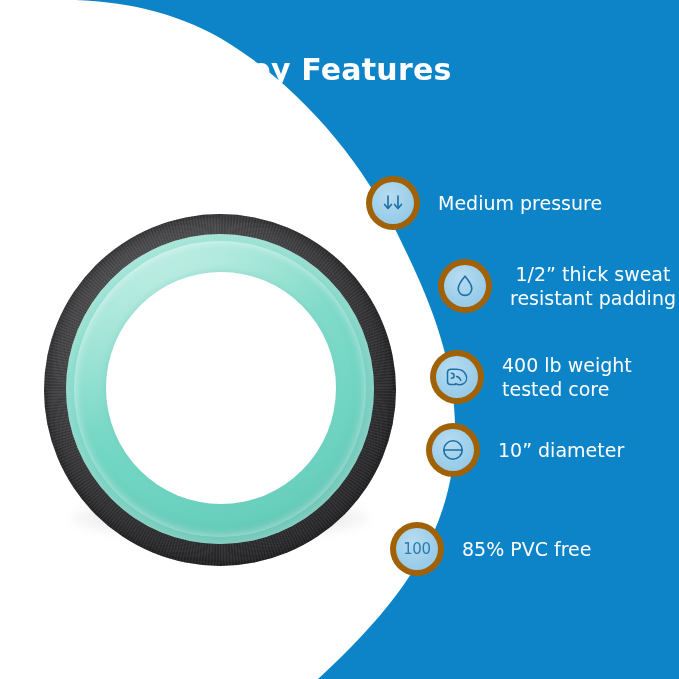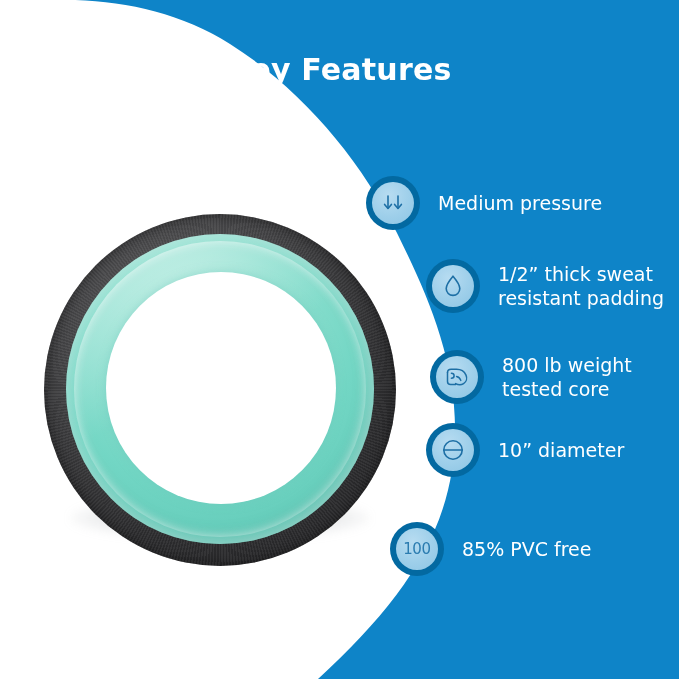--- a/index.html
+++ b/index.html
@@ -116,21 +116,21 @@
   .feature {
     position: absolute;
     display: flex;
     align-items: center;
   }
   .badge-halo {
     position: relative;
     width: 54px;
     height: 54px;
     border-radius: 50%;
-    background: #0369a1;
+    background: #a16207;
     flex: 0 0 auto;
     display: flex;
     align-items: center;
     justify-content: center;
     box-shadow: 0 0 0 0 rgba(0,0,0,0);
   }
   .badge {
     width: 42px;
     height: 42px;
     border-radius: 50%;
@@ -150,21 +150,21 @@
   .feature-label {
     color: #ffffff;
     font-size: 19px;
     line-height: 24px;
     margin-left: 18px;
     font-family: "DejaVu Sans", sans-serif;
     white-space: pre-line;
   }
   
   .f0 { left: 366px; top: 176px; }
-  .f1 { left: 426px; top: 259px; }
+  .f1 { left: 438px; top: 259px; text-align: center; }
   .f2 { left: 430px; top: 350px; }
   .f3 { left: 426px; top: 423px; }
   .f4 { left: 390px; top: 522px; }
 </style>
 </head>
 <body>
 
 <div id="infographic">
 
   <svg class="bg-svg" viewBox="0 0 679 679">
@@ -220,21 +220,21 @@
           <path d="M4.5,7.5 C4.5,5.6 6.1,4.2 8.1,4.2 L13.5,4.2
                    C17.6,4.2 21.4,6.4 23,10.1
                    C24.4,13.3 23.4,16.9 20.6,18.6
                    C18.2,20.1 15.1,19.9 12.6,18.6"></path>
           <path d="M4.5,7.5 L4.5,16.6 C4.5,18.3 5.9,19.6 7.6,19.6 L12.6,19.6"></path>
           <path d="M8.4,8.2 C9.9,8.2 11.1,9.3 11.1,10.7 C11.1,12.1 9.9,13.2 8.4,13.2"></path>
           <path d="M13.6,11.4 C15.6,11.9 17.2,13.4 17.8,15.4"></path>
         </svg>
       </div>
     </div>
-    <div class="feature-label">800 lb weight
+    <div class="feature-label">400 lb weight
 tested core</div>
   </div>
 
   <div class="feature f3">
     <div class="badge-halo">
       <div class="badge">
         <svg width="26" height="26" viewBox="0 0 26 26" fill="none" stroke="#1D6FA5" stroke-width="1.6" stroke-linecap="round">
           <circle cx="13" cy="13" r="9.2"></circle>
           <line x1="3.8" y1="13" x2="22.2" y2="13"></line>
         </svg>

